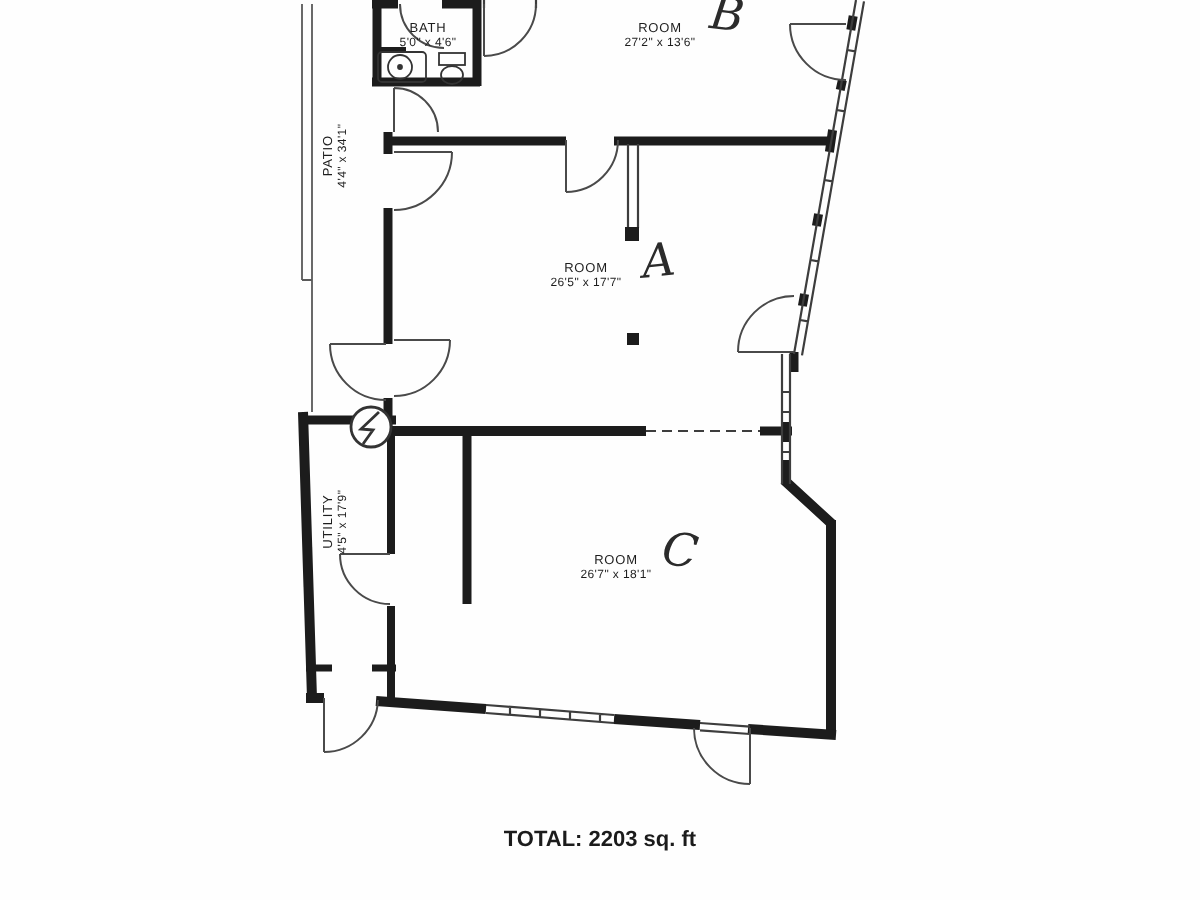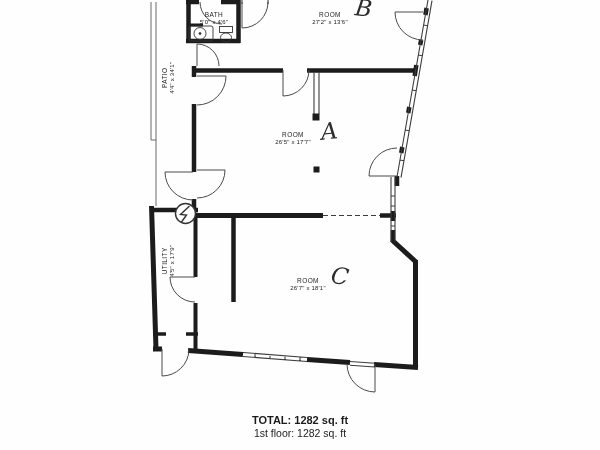--- a/index.html
+++ b/index.html
@@ -138,15 +138,14 @@
 <div class="lbl vlbl" style="left:124px;top:253px;width:90px;">
   <span class="name">UTILITY</span>
   <span class="dims">4'5" x 17'9"</span>
 </div>
 
 <span class="hand" style="left:355px;top:-3px;transform:rotate(7deg);">B</span>
 <span class="hand" style="left:321px;top:120px;transform:rotate(-6deg);">A</span>
 <span class="hand" style="left:331px;top:265px;transform:rotate(9deg);">C</span>
 
 <div class="summary">
-  <span class="total">TOTAL: 1282 sq. ft</span>
-  <span class="floor1">1st floor: 1282 sq. ft</span>
+  <span class="total">TOTAL: 2203 sq. ft</span>
 </div>
 
 </body></html>

